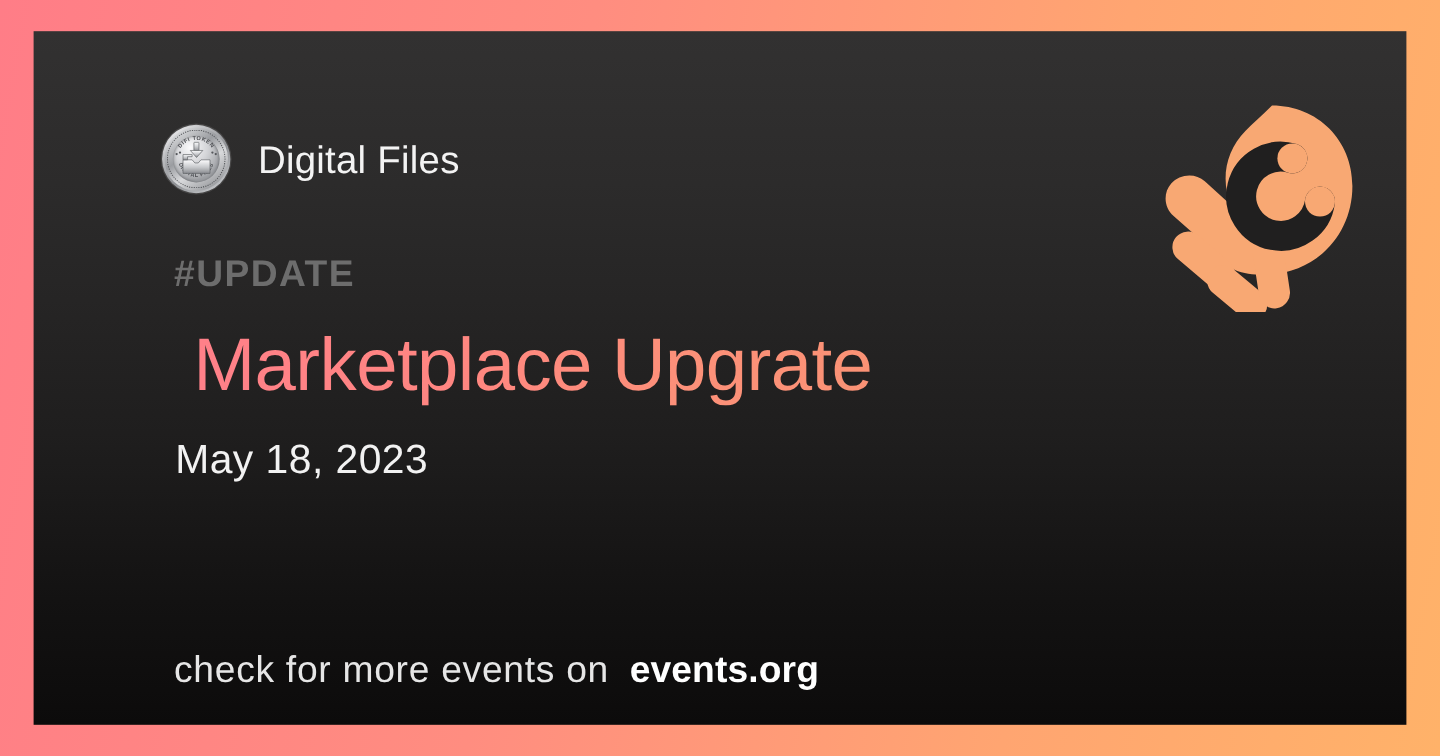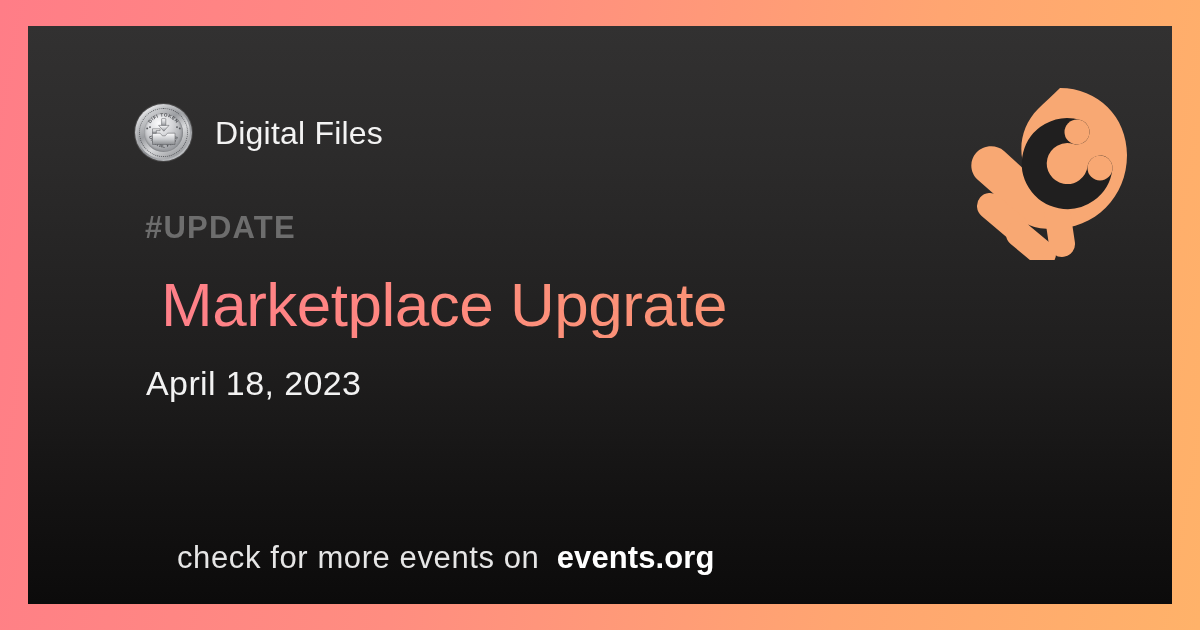--- a/index.html
+++ b/index.html
@@ -136,21 +136,20 @@
     top: 516px;
     font-size: 31px;
     line-height: 1;
     white-space: nowrap;
     color: #ededed;
   }
   .footer .lead {
     font-weight: 300;
     letter-spacing: 0.6px;
     color: #e6e6e6;
-    margin-left: 32px;
   }
   .footer .site {
     font-weight: 700;
     letter-spacing: 0.1px;
     color: #ffffff;
   }
 
   
   .comet {
     position: absolute;
@@ -200,21 +199,21 @@
           <circle cx="44.8" cy="24.4" r="0.95" fill="#55575b"></circle>
         </svg>
       </div>
       <div class="brand-name">Digital Files</div>
     </div>
 
     <div class="tag">#UPDATE</div>
 
     <div class="headline">Marketplace Upgrate</div>
 
-    <div class="date">April 18, 2023</div>
+    <div class="date">May 18, 2023</div>
 
     <div class="footer">
       <span class="lead">check for more events on</span>
       <span>&nbsp;</span><span class="site">events.org</span>
     </div>
 
     <svg class="comet" viewBox="0 0 164 176" aria-hidden="true">
       <g fill="#F8A873">
         <path d="M 96,4
                  C 134,4 163,33 163,71

